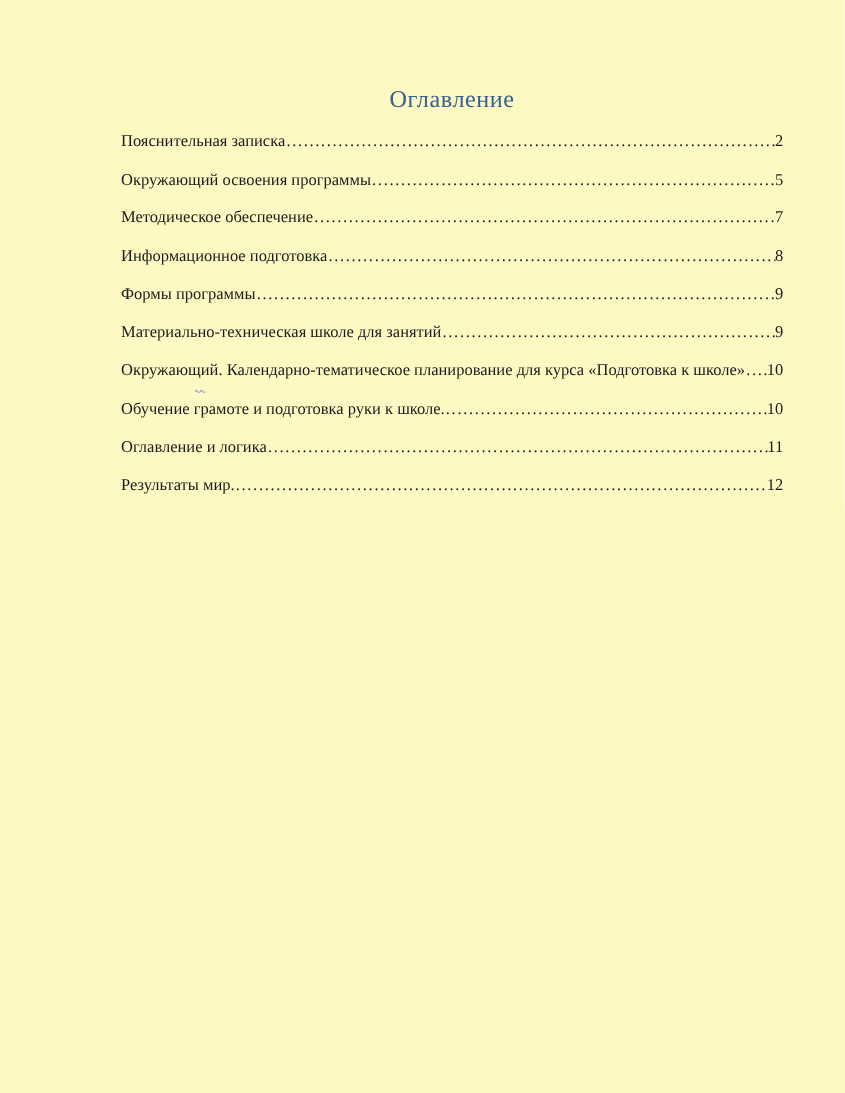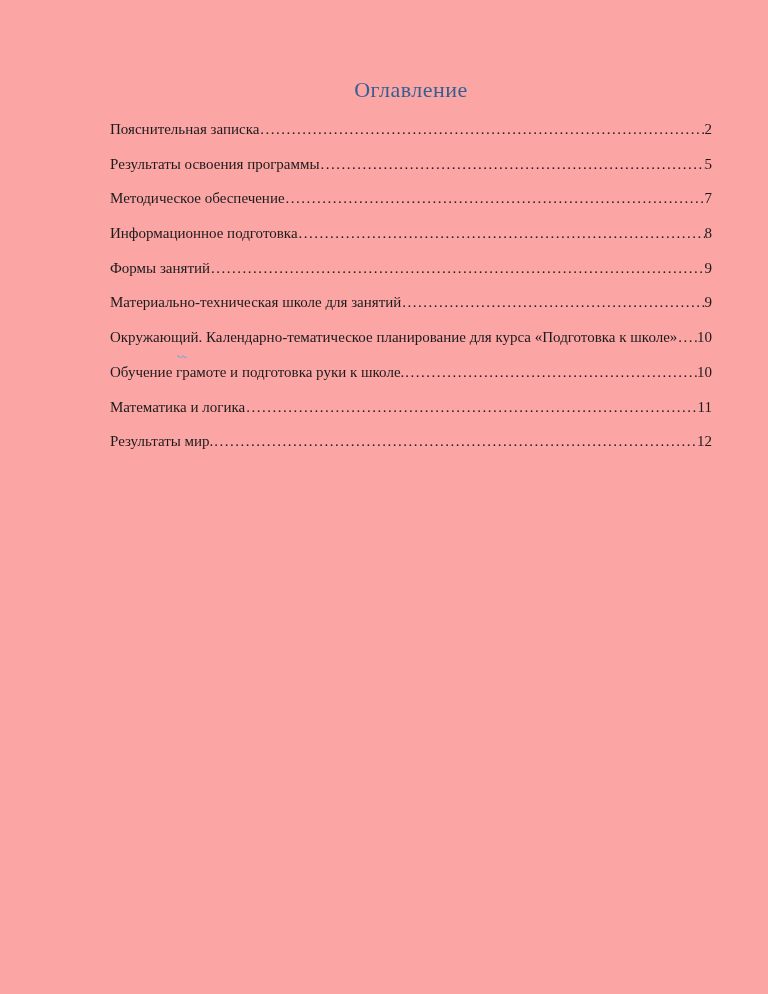--- a/index.html
+++ b/index.html
@@ -12,21 +12,21 @@
     height: 994px;
     font-family: "Liberation Serif", "DejaVu Serif", serif;
     color: #1b1b1b;
     overflow: hidden;
   }
   .page {
     box-sizing: border-box;
     width: 768px;
     height: 994px;
     padding: 75px 56px 0 110px;
-    background: #fca5a5;
+    background: #fef9c3;
   }
   .doc-title {
     margin: 0 0 13px 0;
     font-size: 22px;
     line-height: 30px;
     font-weight: 400;
     text-align: center;
     color: #365F91;
     letter-spacing: 0.5px;
   }
@@ -79,39 +79,39 @@
 
   <div class="toc">
 
     <div class="toc-row">
       <span class="toc-label">Пояснительная записка</span>
       <span class="toc-leader"></span>
       <span class="toc-page">2</span>
     </div>
 
     <div class="toc-row">
-      <span class="toc-label">Результаты освоения программы</span>
+      <span class="toc-label">Окружающий освоения программы</span>
       <span class="toc-leader"></span>
       <span class="toc-page">5</span>
     </div>
 
     <div class="toc-row">
       <span class="toc-label">Методическое обеспечение</span>
       <span class="toc-leader"></span>
       <span class="toc-page">7</span>
     </div>
 
     <div class="toc-row">
       <span class="toc-label">Информационное подготовка</span>
       <span class="toc-leader"></span>
       <span class="toc-page">8</span>
     </div>
 
     <div class="toc-row">
-      <span class="toc-label">Формы занятий</span>
+      <span class="toc-label">Формы программы</span>
       <span class="toc-leader"></span>
       <span class="toc-page">9</span>
     </div>
 
     <div class="toc-row">
       <span class="toc-label">Материально-техническая школе для занятий</span>
       <span class="toc-leader"></span>
       <span class="toc-page">9</span>
     </div>
 
@@ -126,21 +126,21 @@
       <span class="toc-page">10</span>
     </div>
 
     <div class="toc-row">
       <span class="toc-label">Обучение грамоте и подготовка руки к школе.</span>
       <span class="toc-leader"></span>
       <span class="toc-page">10</span>
     </div>
 
     <div class="toc-row">
-      <span class="toc-label">Математика и логика</span>
+      <span class="toc-label">Оглавление и логика</span>
       <span class="toc-leader"></span>
       <span class="toc-page">11</span>
     </div>
 
     <div class="toc-row">
       <span class="toc-label">Результаты мир.</span>
       <span class="toc-leader"></span>
       <span class="toc-page">12</span>
     </div>
 

